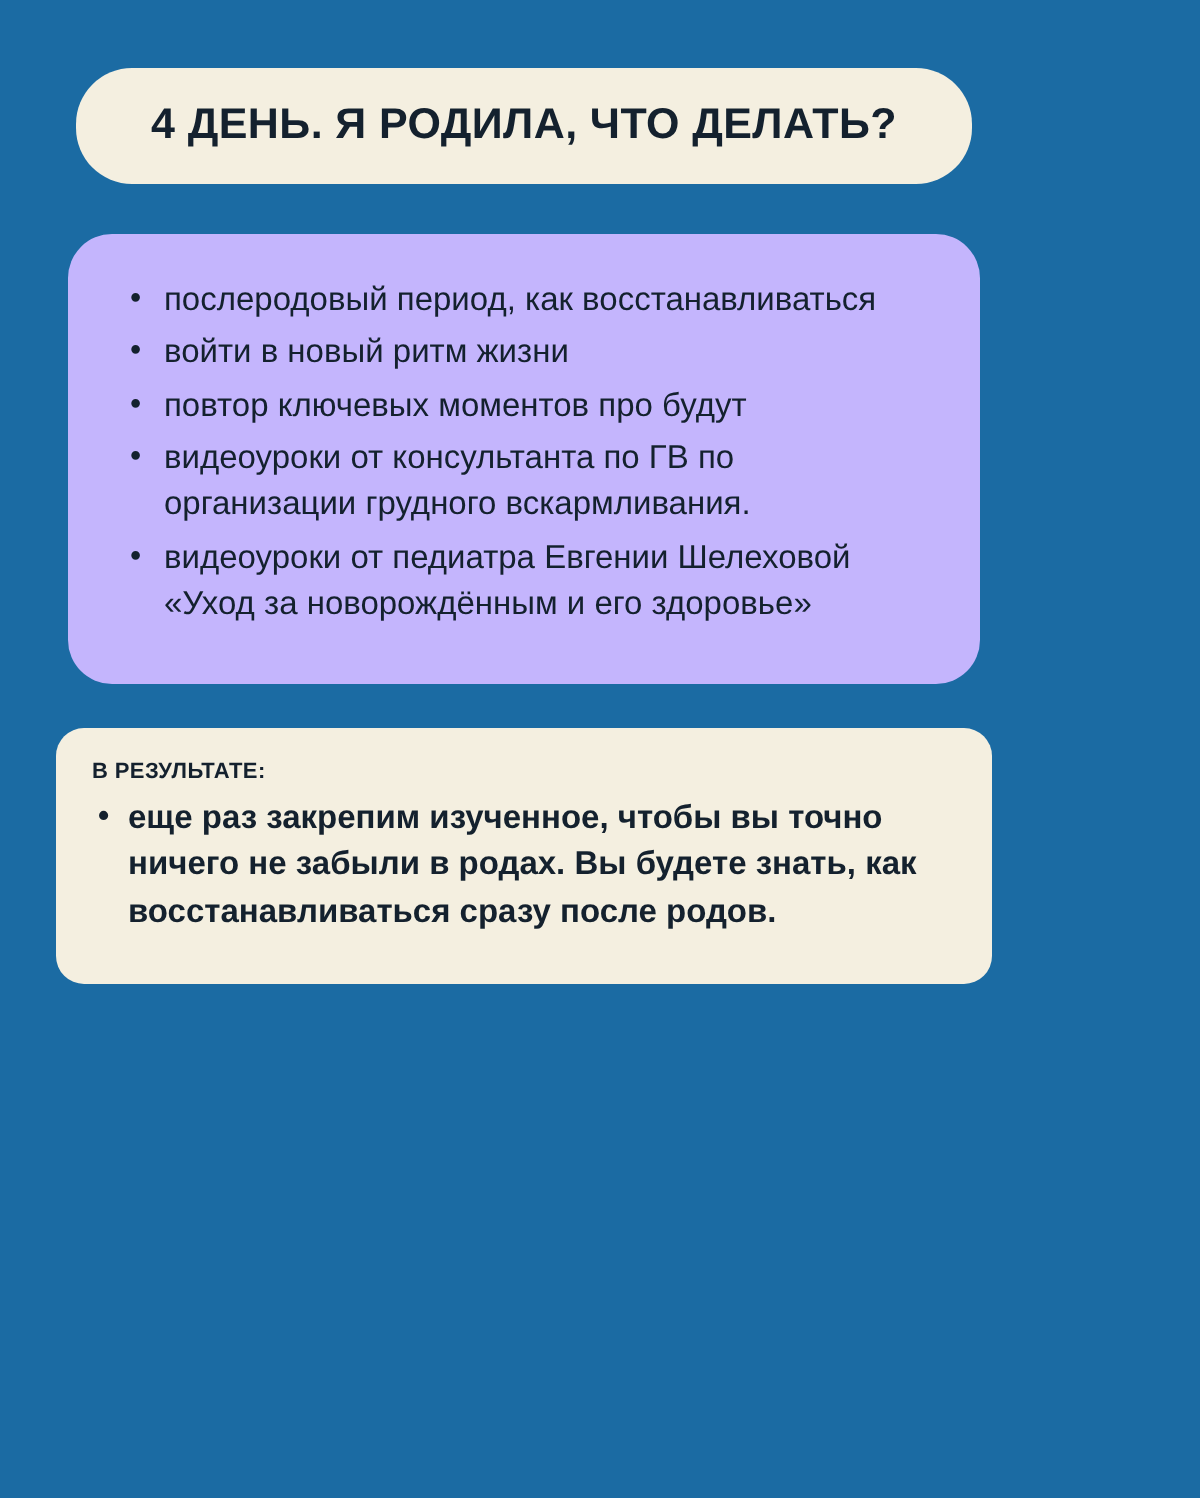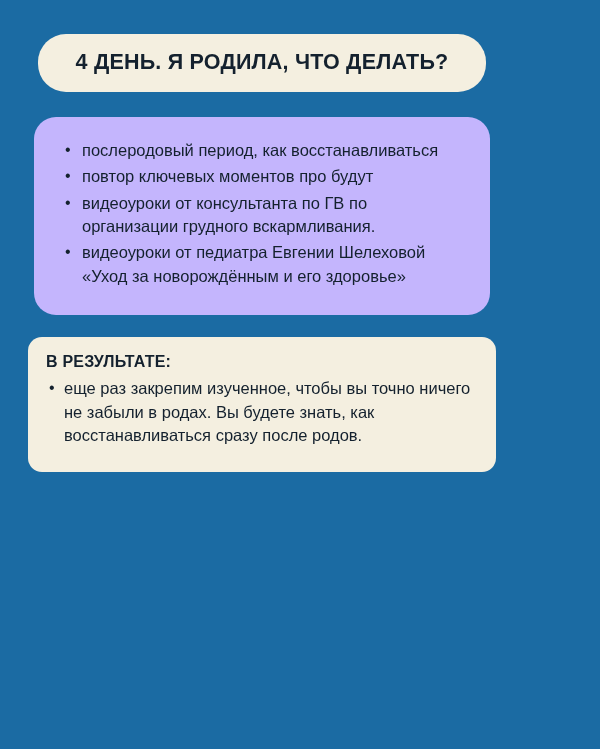--- a/index.html
+++ b/index.html
@@ -63,35 +63,35 @@
     line-height: 1.42;
   }
   .result-card {
     background: #f4efe0;
     border-radius: 14px;
     margin: 22px 6px 0 6px;
     padding: 16px 18px 20px 14px;
     flex: 0 0 auto;
   }
   .result-heading {
-    font-size: 16px;
+    font-size: 11px;
     font-weight: bold;
     color: #14212e;
     margin: 0 0 6px 4px;
     letter-spacing: 0.2px;
   }
   ul.bullets-bold {
     margin: 0;
     padding-left: 22px;
     list-style: none;
   }
   ul.bullets-bold > li {
     position: relative;
     font-size: 16.5px;
-    font-weight: normal;
+    font-weight: bold;
     color: #14212e;
     line-height: 1.42;
     margin-bottom: 4px;
   }
   ul.bullets-bold > li:before {
     content: "•";
     position: absolute;
     left: -15px;
     top: 0;
     font-size: 16px;
@@ -103,20 +103,21 @@
 
 <div class="page">
 
   <div class="title-card">
     <div class="title-text">4 ДЕНЬ. Я РОДИЛА, ЧТО ДЕЛАТЬ?</div>
   </div>
 
   <div class="list-card">
     <ul class="bullets">
       <li>послеродовый период, как восстанавливаться</li>
+      <li>войти в новый ритм жизни</li>
       <li>повтор ключевых моментов про будут</li>
       <li>видеоуроки от консультанта по ГВ по организации грудного вскармливания.</li>
       <li>видеоуроки от педиатра Евгении Шелеховой «Уход  за новорождённым и его здоровье»</li>
     </ul>
   </div>
 
   <div class="result-card">
     <div class="result-heading">В РЕЗУЛЬТАТЕ:</div>
     <ul class="bullets-bold">
       <li>еще раз закрепим изученное, чтобы вы точно ничего не забыли в родах. Вы будете знать, как восстанавливаться сразу после родов.</li>

